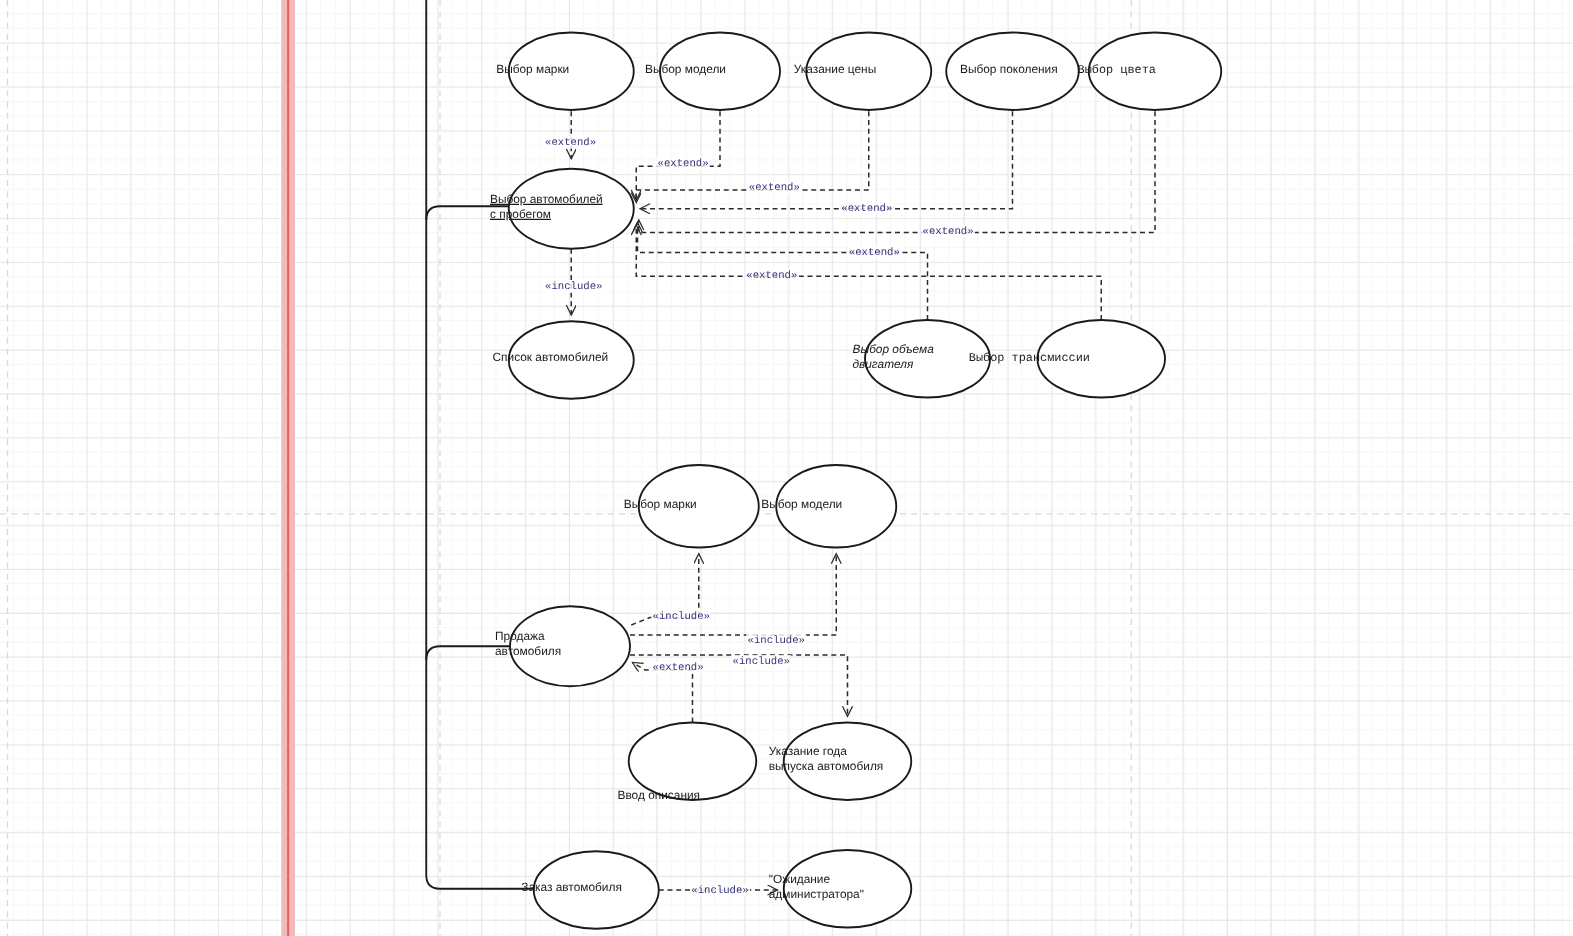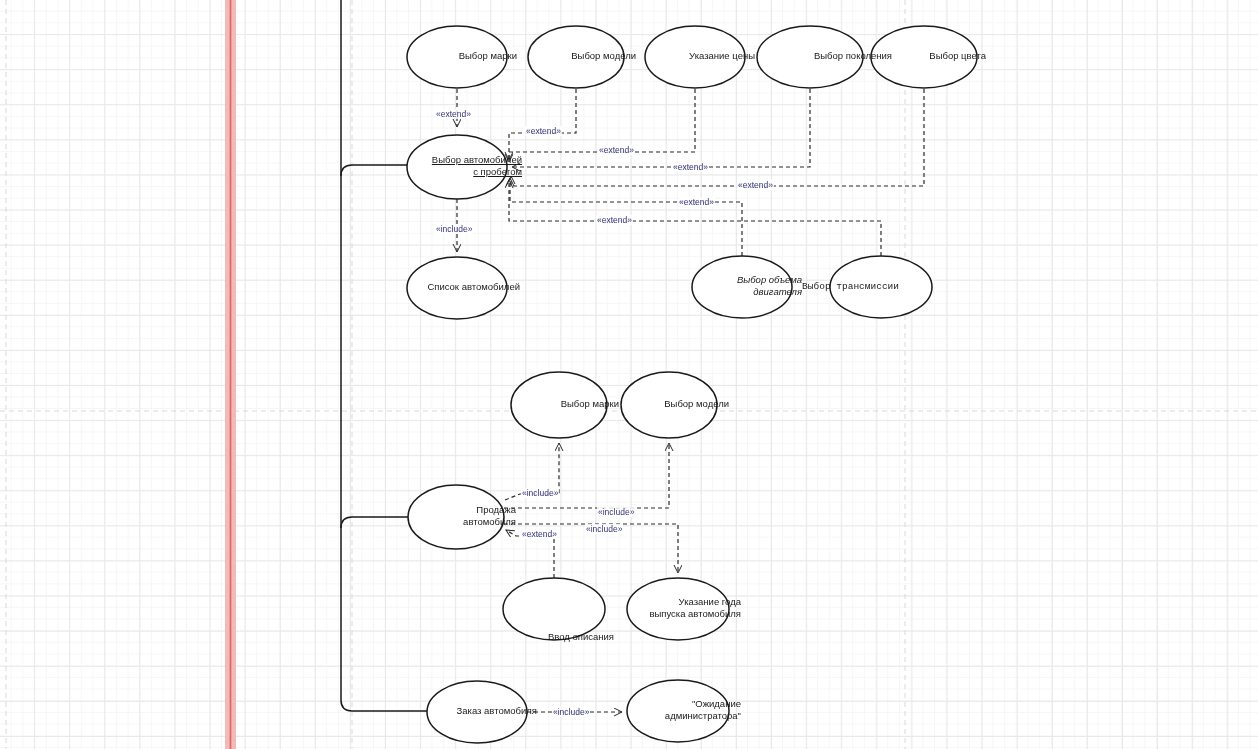--- a/index.html
+++ b/index.html
@@ -29,31 +29,31 @@
   }
   #svg-layer {
     position: absolute;
     left: 0;
     top: 0;
     width: 1258px;
     height: 749px;
   }
   .nodelabel {
     position: absolute;
-    text-align: right;
+    text-align: left;
     font-family: "Liberation Sans", sans-serif;
     font-size: 9.5px;
     color: #1a1a1a;
     line-height: 11.5px;
     pointer-events: none;
     white-space: pre-line;
   }
   .edgelabel {
     position: absolute;
-    font-family: Liberation Sans, sans-serif;
+    font-family: Liberation Mono, monospace;
     font-size: 8.5px;
     color: #33337a;
     background: rgba(255,255,255,0.82);
     padding: 0 1px;
     line-height: 10px;
     white-space: nowrap;
   }
 </style>
 </head>
 <body>
@@ -138,21 +138,21 @@
       <ellipse cx="678" cy="609" rx="51" ry="31"></ellipse>
       <ellipse cx="477" cy="712" rx="50" ry="31"></ellipse>
       <ellipse cx="678" cy="711" rx="51" ry="31"></ellipse>
     </g>
   </svg>
 
   <div class="nodelabel" style="left:397px;top:50px;width:120px;">Выбор марки</div>
   <div class="nodelabel" style="left:516px;top:50px;width:120px;">Выбор модели</div>
   <div class="nodelabel" style="left:635px;top:50px;width:120px;">Указание цены</div>
   <div class="nodelabel" style="left:768px;top:50px;width:124px;">Выбор поколения</div>
-  <div class="nodelabel" style="left:862px;top:50px;width:124px;">Выбор цвета</div>
+  <div class="nodelabel" style="left:862px;top:50px;width:124px;font-family:Liberation Mono, monospace;">Выбор цвета</div>
   <div class="nodelabel" style="left:392px;top:154px;width:130px;text-decoration:underline;">Выбор автомобилей
 с пробегом</div>
   <div class="nodelabel" style="left:394px;top:281px;width:126px;">Список автомобилей</div>
   <div class="nodelabel" style="left:682px;top:274px;width:120px;font-style:italic;">Выбор объема
 двигателя</div>
   <div class="nodelabel" style="left:775px;top:281px;width:124px;font-family:Liberation Mono, monospace;">Выбор трансмиссии</div>
   <div class="nodelabel" style="left:499px;top:398px;width:120px;">Выбор марки</div>
   <div class="nodelabel" style="left:609px;top:398px;width:120px;">Выбор модели</div>
   <div class="nodelabel" style="left:396px;top:504px;width:120px;">Продажа
 автомобиля</div>

